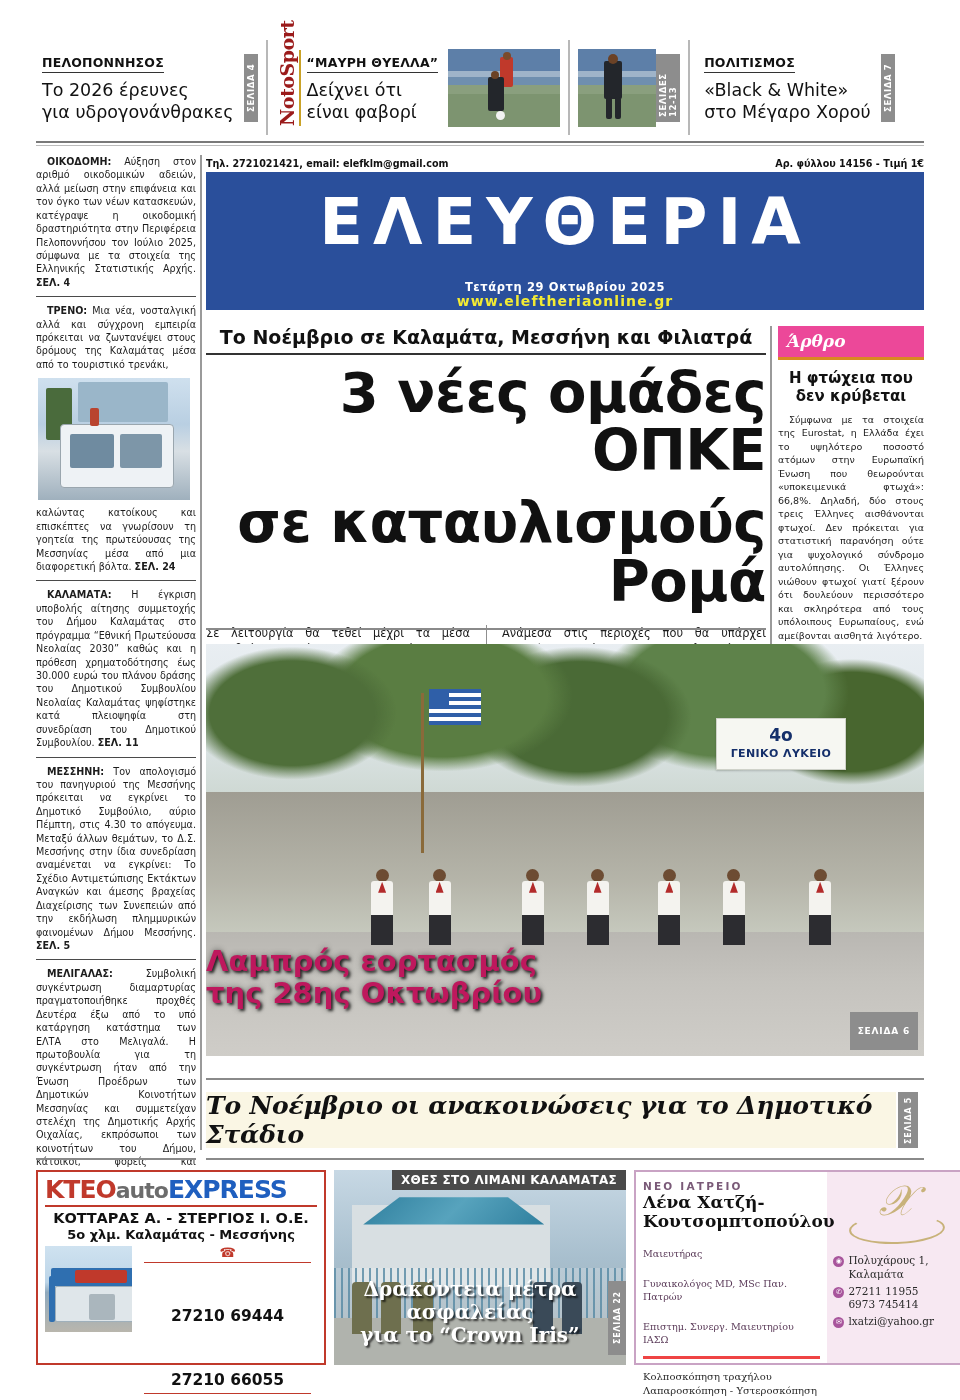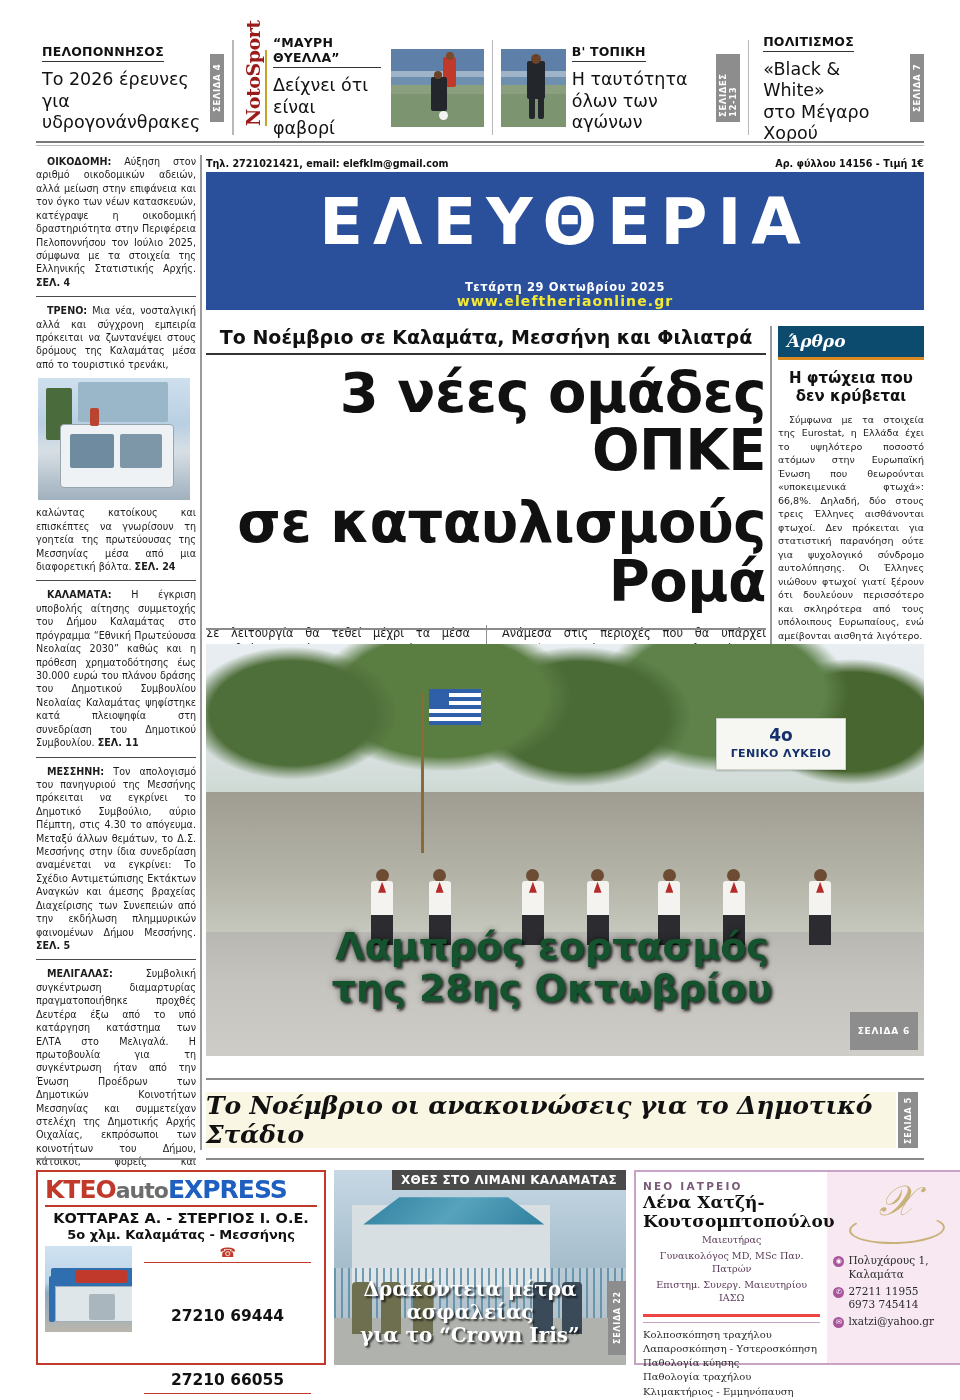--- a/index.html
+++ b/index.html
@@ -104,21 +104,21 @@
   }
   .main-body{display:flex;gap:16px;font-size:11.4px;line-height:1.42;text-align:justify;color:#1c1c1c;}
   .main-body .col{flex:1;}
   .main-body .col.second{border-left:1.4px solid #8f8f8f;padding-left:15px;}
   .sqr{display:inline-block;width:8px;height:8px;background:#9b1b3a;vertical-align:-1px;margin-right:3px;}
   .main-rule{position:absolute;left:206px;top:628px;width:560px;height:2px;background:#8a8a8a;}
 
   
   .artbox{position:absolute;left:778px;top:326px;width:146px;}
   .artbox-head{
-    background:#0c4a6e;color:#fff;padding:5px 9px 6px;
+    background:#ec4899;color:#fff;padding:5px 9px 6px;
     font-family:"DejaVu Serif","Liberation Serif",serif;
     font-style:italic;font-weight:700;font-size:17px;
     border-bottom:3px solid #d98a22;
   }
   .artbox-title{
     text-align:center;font-size:15px;font-weight:700;line-height:1.2;
     padding:9px 2px 8px;color:#111;
   }
   .artbox-body{font-size:9.5px;line-height:1.42;text-align:justify;color:#1c1c1c;text-indent:11px;}
   .artbox-foot{
@@ -156,22 +156,22 @@
     background:repeating-linear-gradient(180deg,#2f5fa8 0 4px,#ffffff 4px 8px);}
   .flagsq{position:absolute;left:31%;top:11%;width:20px;height:20px;background:#2f5fa8;}
   .sign{
     position:absolute;right:78px;top:18%;width:120px;padding:8px 4px 9px;
     background:#f6f7f2;border:1px solid #cfd2c9;text-align:center;
     box-shadow:0 1px 2px rgba(0,0,0,.18);
   }
   .sign-no{font-size:17px;font-weight:700;color:#15306b;line-height:1;}
   .sign-txt{font-size:11px;font-weight:700;color:#15306b;letter-spacing:.4px;margin-top:3px;}
   .photo-overlay{
-    position:absolute;left:0;right:26px;bottom:46px;text-align:center;
-    font-size:38px;font-weight:700;color:#14532d;line-height:1.1;
+    position:absolute;left:0;right:26px;bottom:46px;
+    font-size:29px;font-weight:700;color:#be185d;line-height:1.1;
     text-shadow:2px 2px 3px rgba(0,0,0,.75), 0 0 6px rgba(0,0,0,.45);
   }
   .photo-tab{
     position:absolute;right:6px;bottom:6px;background:#8d8d8d;color:#fff;
     font-size:9px;font-weight:700;letter-spacing:.8px;padding:14px 8px;
   }
 
   
   .bb-rule1{position:absolute;left:206px;top:1078px;width:718px;height:2px;background:#8a8a8a;}
   .bannerline{
@@ -236,21 +236,21 @@
     writing-mode:vertical-rl;transform:rotate(180deg);
     display:flex;align-items:center;justify-content:center;font-size:8px;font-weight:700;letter-spacing:.7px;
   }
   .port-soldier{position:absolute;bottom:16%;width:20px;height:52px;background:#6e6f4e;border-radius:4px 4px 0 0;}
 
   
   .ad-doc{flex:1;border:2px solid #c9a3c4;background:#f7e8f2;display:flex;box-sizing:border-box;}
   .doc-left{width:58%;background:#fff;padding:8px 7px;box-sizing:border-box;}
   .doc-kicker{font-size:10.5px;font-weight:700;color:#7a5a78;letter-spacing:2.2px;margin-bottom:1px;}
   .doc-name{font-family:"DejaVu Serif","Liberation Serif",serif;font-size:17px;font-weight:700;color:#111;line-height:1.12;}
-  .doc-spec{font-family:"DejaVu Serif","Liberation Serif",serif;font-size:9.6px;color:#5a3a58;line-height:1.35;margin-top:3px;text-align:center;}
+  .doc-spec{font-family:"DejaVu Serif","Liberation Serif",serif;font-size:9.6px;color:#5a3a58;line-height:1.35;margin-top:17px;}
   .doc-spec .u{border-bottom:3px solid #ef4444;display:inline-block;padding-bottom:9px;}
   .doc-div{border-top:1px solid #c9a3c4;margin:5px 0 5px;}
   .doc-list{font-family:"DejaVu Serif","Liberation Serif",serif;font-size:10px;color:#2a2a2a;line-height:1.42;}
   .doc-right{flex:1;position:relative;padding:8px 6px;box-sizing:border-box;}
   .doc-mono{
     text-align:center;font-family:"DejaVu Serif","Liberation Serif",serif;
     font-size:42px;color:#c8b27a;line-height:.9;font-style:italic;margin-top:2px;
   }
   .doc-swirl{width:92px;height:26px;margin:-6px auto 0;border:2px solid #c8b27a;border-radius:50%;
     border-top-color:transparent;transform:rotate(-2deg);}
@@ -296,25 +296,20 @@
 
     <div class="vrule"></div>
 
     <div class="teaser">
       <div class="teaser-photo2">
         <div class="pitch"></div>
         <div class="pl" style="left:26px;top:12px;width:18px;height:38px;background:#23262b;"></div>
         <div class="pl" style="left:30px;top:5px;width:10px;height:10px;border-radius:50%;background:#6b4226;"></div>
         <div class="pl" style="left:28px;top:48px;width:6px;height:22px;background:#23262b;"></div>
         <div class="pl" style="left:37px;top:48px;width:6px;height:22px;background:#23262b;"></div>
-      </div>
-      <div class="teaser-text">
-        <div class="teaser-kicker">Β' ΤΟΠΙΚΗ</div>
-        <div class="teaser-head">Η ταυτότητα</div>
-        <div class="teaser-head">όλων των αγώνων</div>
       </div>
       <div class="pagetab">ΣΕΛΙΔΕΣ 12-13</div>
     </div>
 
     <div class="vrule"></div>
 
     <div class="teaser">
       <div class="teaser-text">
         <div class="teaser-kicker">ΠΟΛΙΤΙΣΜΟΣ</div>
         <div class="teaser-head">«Black &amp; White»</div>

